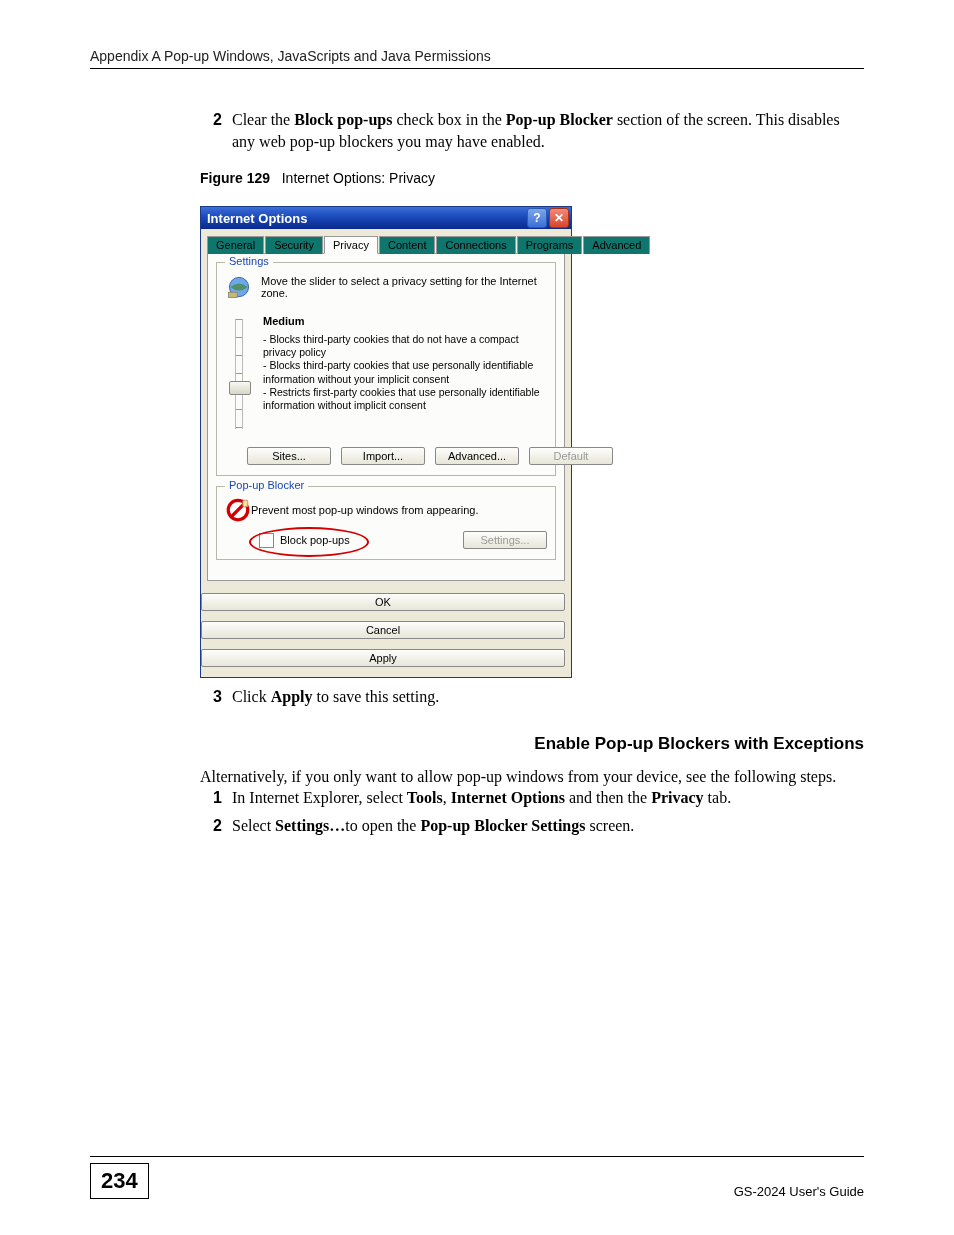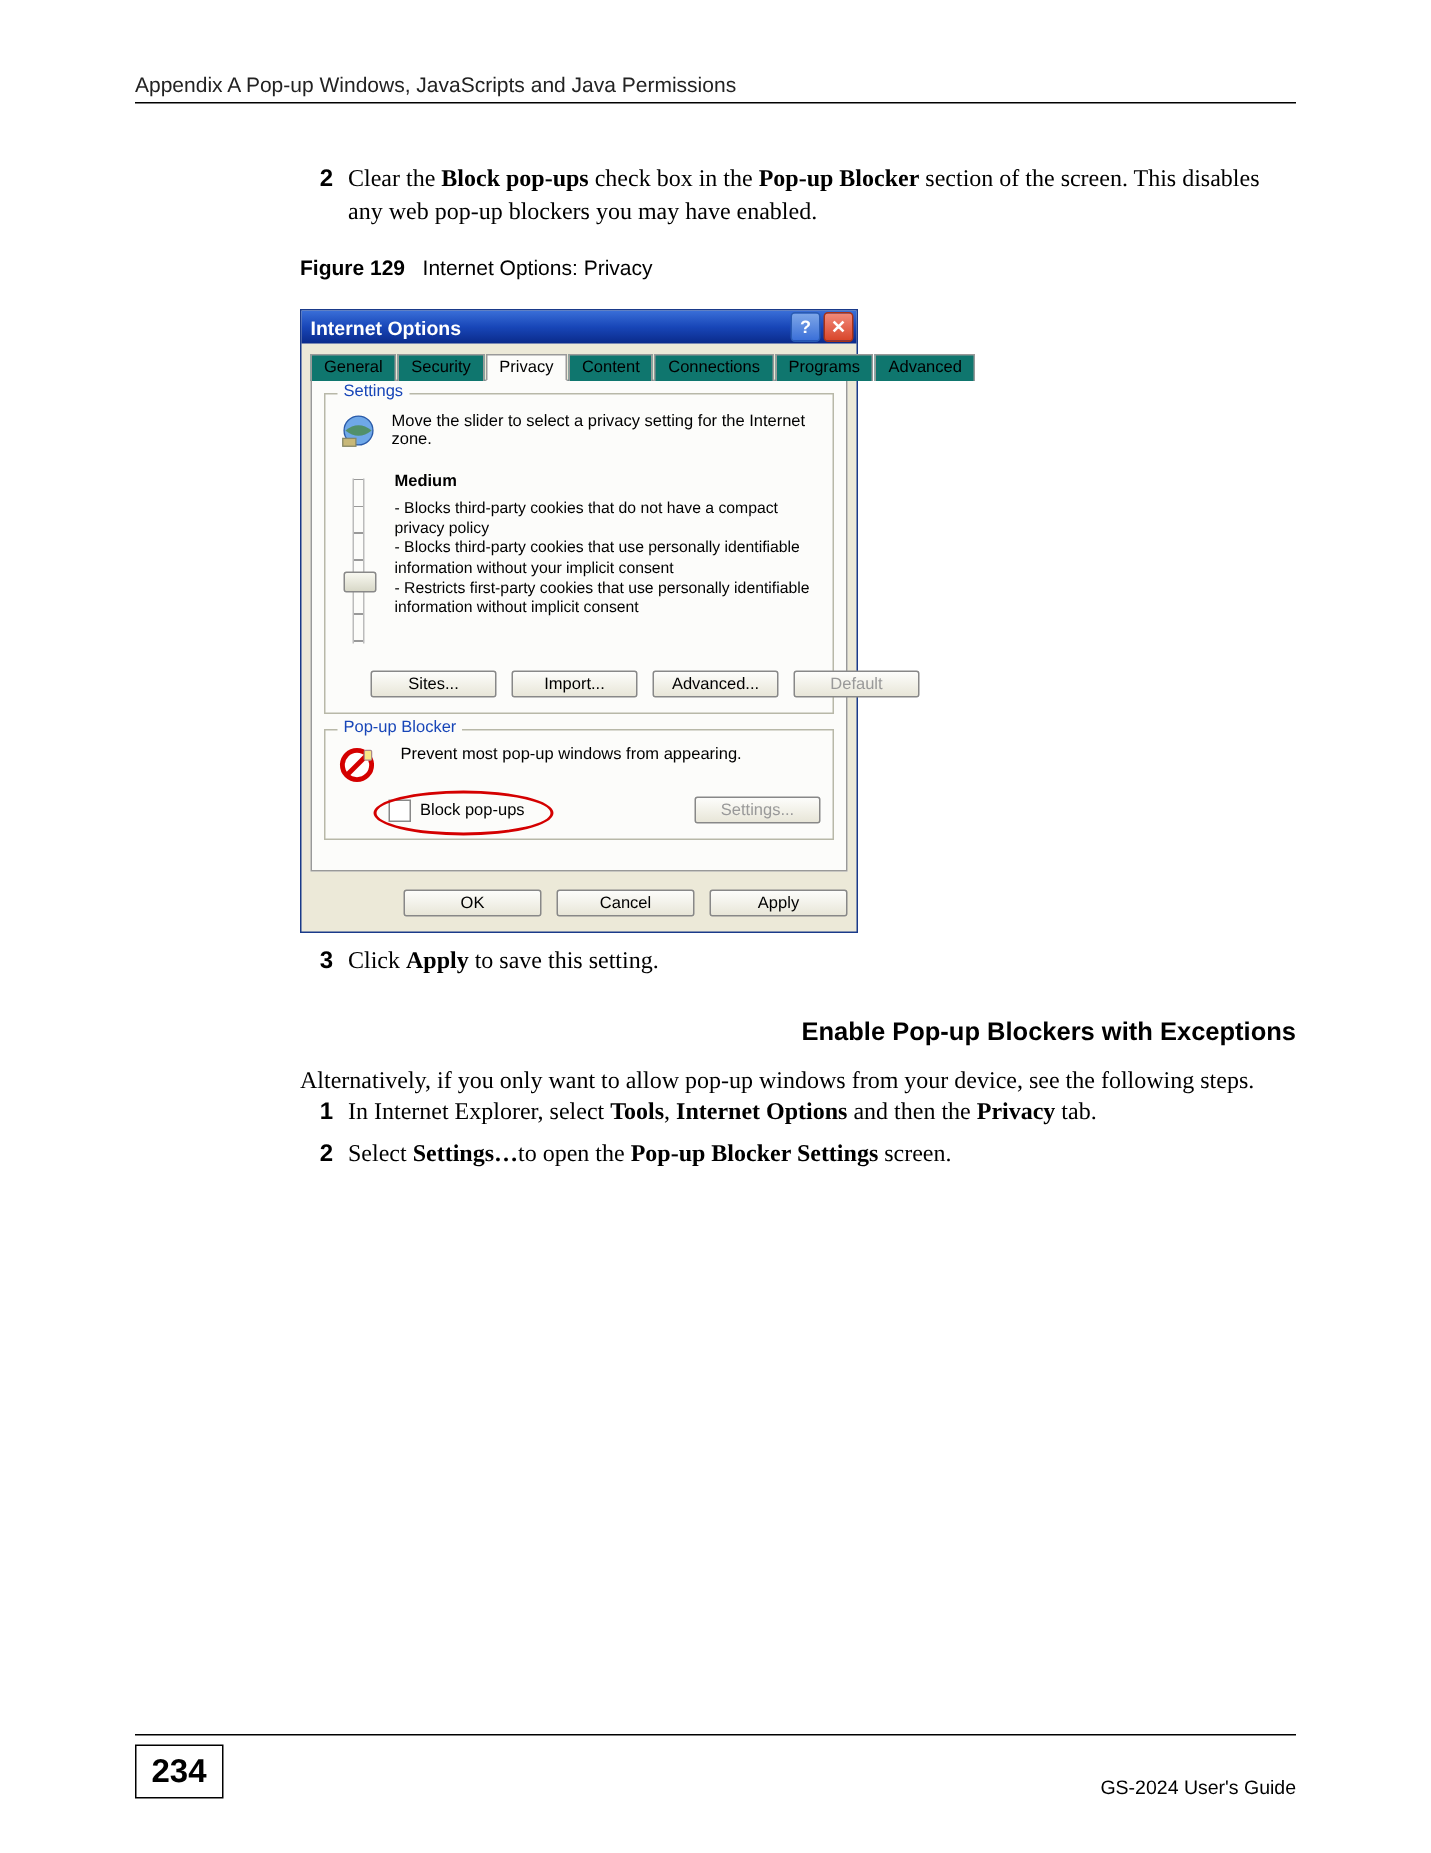--- a/index.html
+++ b/index.html
@@ -187,22 +187,22 @@
     background: linear-gradient(#fdfdfb,#e8e6d8);
     padding: 2px 10px;
     font-size: 11px;
     min-width: 62px;
     text-align: center;
     border-radius: 2px;
   }
   .win-btn.disabled { color: #999; }
   .popup-row1 {
     display: flex;
-    align-items: flex-start;
-    gap: 16px;
+    align-items: center;
+    gap: 0;
   }
   .stop-icon {
     width: 26px; height: 26px;
     flex-shrink: 0;
   }
   .popup-lower {
     display: flex;
     align-items: center;
     margin-top: 8px;
     margin-left: 34px;
@@ -227,20 +227,21 @@
     border-radius: 50%;
     pointer-events: none;
   }
   .popup-lower .spacer { flex: 1; }
   .dlg-bottom {
     display: flex;
     justify-content: flex-end;
     gap: 10px;
     padding: 6px 0 10px 0;
     margin-right: 6px;
+    flex-direction: column;
   }
   .dlg-bottom .win-btn { min-width: 70px; }
   
   .subhead {
     font-family: Arial, Helvetica, sans-serif;
     font-weight: bold;
     font-size: 17px;
     margin-top: 26px;
     margin-bottom: 12px;
     text-align: right;

